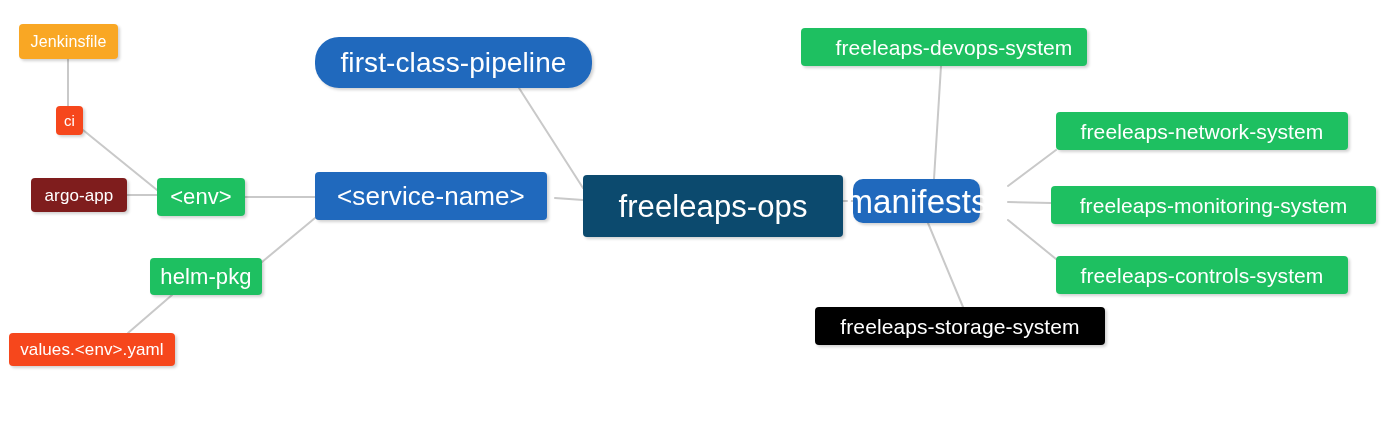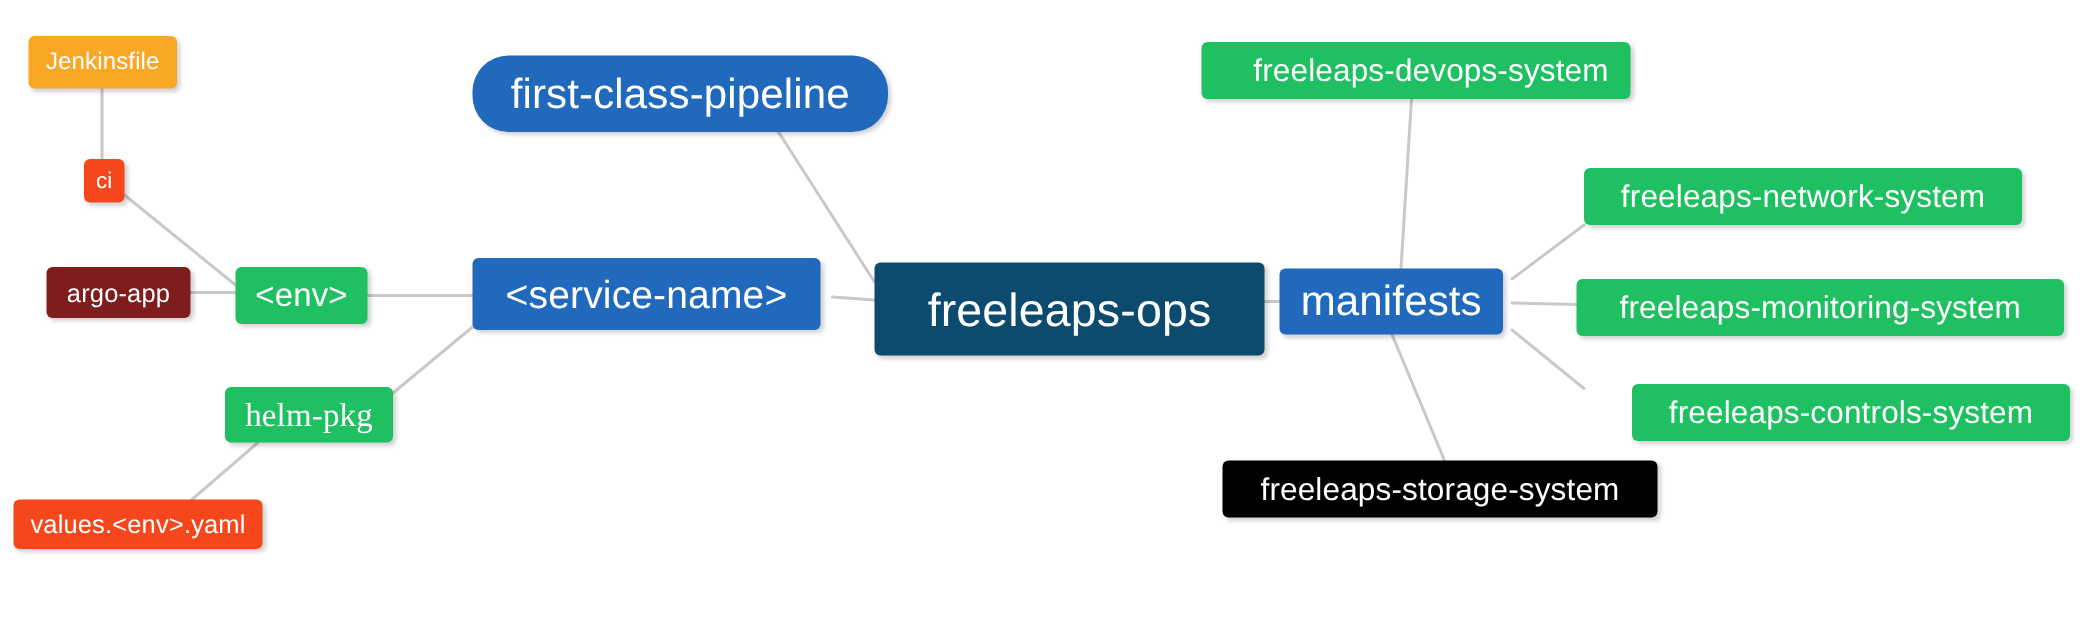--- a/index.html
+++ b/index.html
@@ -67,27 +67,27 @@
   <div id="node-layer">
       <div class="node" style="left: 583px; top: 175px; width: 260px; height: 62px; background: #0c4a6e; font-size: 31px;">
         <span class="node-label">freeleaps-ops</span>
       </div>
       <div class="node" style="left: 315px; top: 37px; width: 277px; height: 51px; background: rgb(32, 105, 189); font-size: 28px; border-radius: 24px;">
         <span class="node-label">first-class-pipeline</span>
       </div>
       <div class="node" style="left: 315px; top: 172px; width: 232px; height: 48px; background: rgb(32, 105, 189); font-size: 26px;">
         <span class="node-label">&lt;service-name&gt;</span>
       </div>
-      <div class="node" style="left: 853px; top: 179px; width: 149px; height: 44px; background: rgb(32, 105, 189); font-size: 28px;">
+      <div class="node" style="left: 853px; top: 179px; width: 127px; height: 44px; background: rgb(32, 105, 189); font-size: 33px; border-radius: 10px;">
         <span class="node-label">manifests</span>
       </div>
       <div class="node" style="left: 157px; top: 178px; width: 88px; height: 38px; background: rgb(30, 192, 97); font-size: 22px;">
         <span class="node-label">&lt;env&gt;</span>
       </div>
-      <div class="node" style="left: 150px; top: 258px; width: 112px; height: 37px; background: rgb(30, 192, 97); font-size: 22px; font-family: Liberation Serif, serif;">
+      <div class="node" style="left: 150px; top: 258px; width: 112px; height: 37px; background: rgb(30, 192, 97); font-size: 22px;">
         <span class="node-label">helm-pkg</span>
       </div>
       <div class="node" style="left: 56px; top: 106px; width: 27px; height: 29px; background: rgb(246, 71, 28); font-size: 15px;">
         <span class="node-label">ci</span>
       </div>
       <div class="node" style="left: 19px; top: 24px; width: 99px; height: 35px; background: rgb(249, 167, 36); font-size: 16px;">
         <span class="node-label">Jenkinsfile</span>
       </div>
       <div class="node" style="left: 31px; top: 178px; width: 96px; height: 34px; background: #7f1d1d; font-size: 17px;">
         <span class="node-label">argo-app</span>
@@ -97,20 +97,20 @@
       </div>
       <div class="node" style="left: 801px; top: 28px; width: 286px; height: 38px; background: rgb(30, 192, 97); font-size: 21px; padding-left: 20px;">
         <span class="node-label">freeleaps-devops-system</span>
       </div>
       <div class="node" style="left: 1056px; top: 112px; width: 292px; height: 38px; background: rgb(30, 192, 97); font-size: 21px;">
         <span class="node-label">freeleaps-network-system</span>
       </div>
       <div class="node" style="left: 1051px; top: 186px; width: 325px; height: 38px; background: rgb(30, 192, 97); font-size: 21px;">
         <span class="node-label">freeleaps-monitoring-system</span>
       </div>
-      <div class="node" style="left: 1056px; top: 256px; width: 292px; height: 38px; background: rgb(30, 192, 97); font-size: 21px; margin-left: 32px;">
+      <div class="node" style="left: 1056px; top: 256px; width: 292px; height: 38px; background: rgb(30, 192, 97); font-size: 21px;">
         <span class="node-label">freeleaps-controls-system</span>
       </div>
       <div class="node" style="left: 815px; top: 307px; width: 290px; height: 38px; background: #000000; font-size: 21px;">
         <span class="node-label">freeleaps-storage-system</span>
       </div>
     </div>
 </div>
 
 </body></html>

